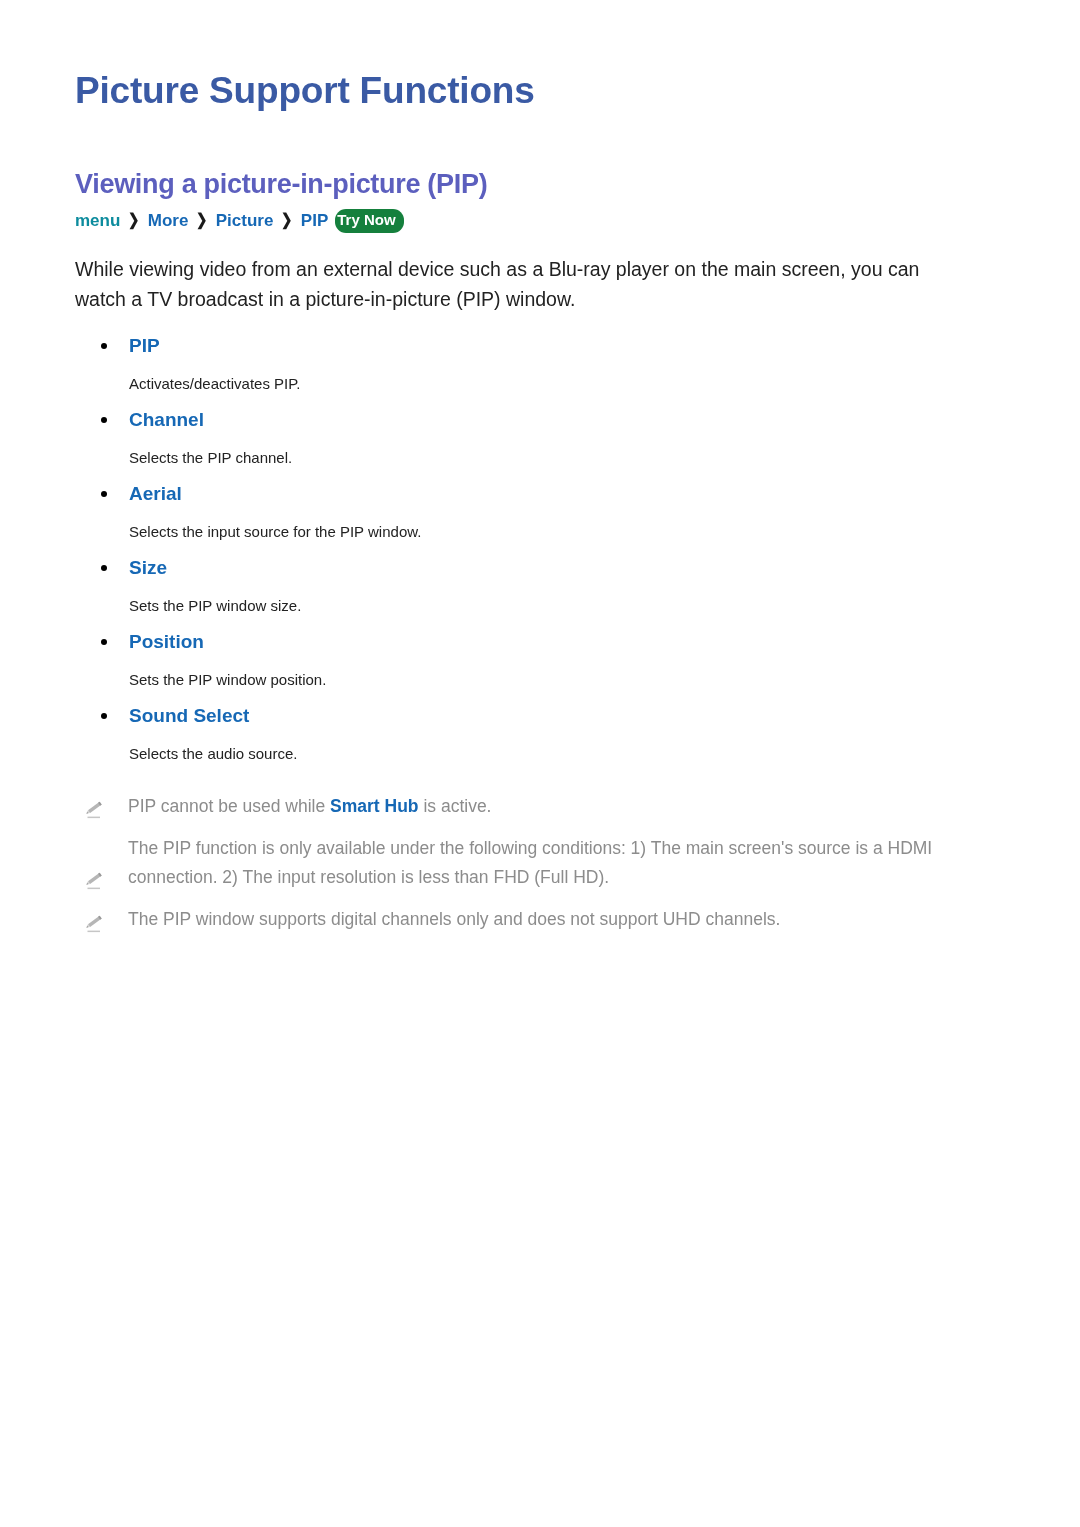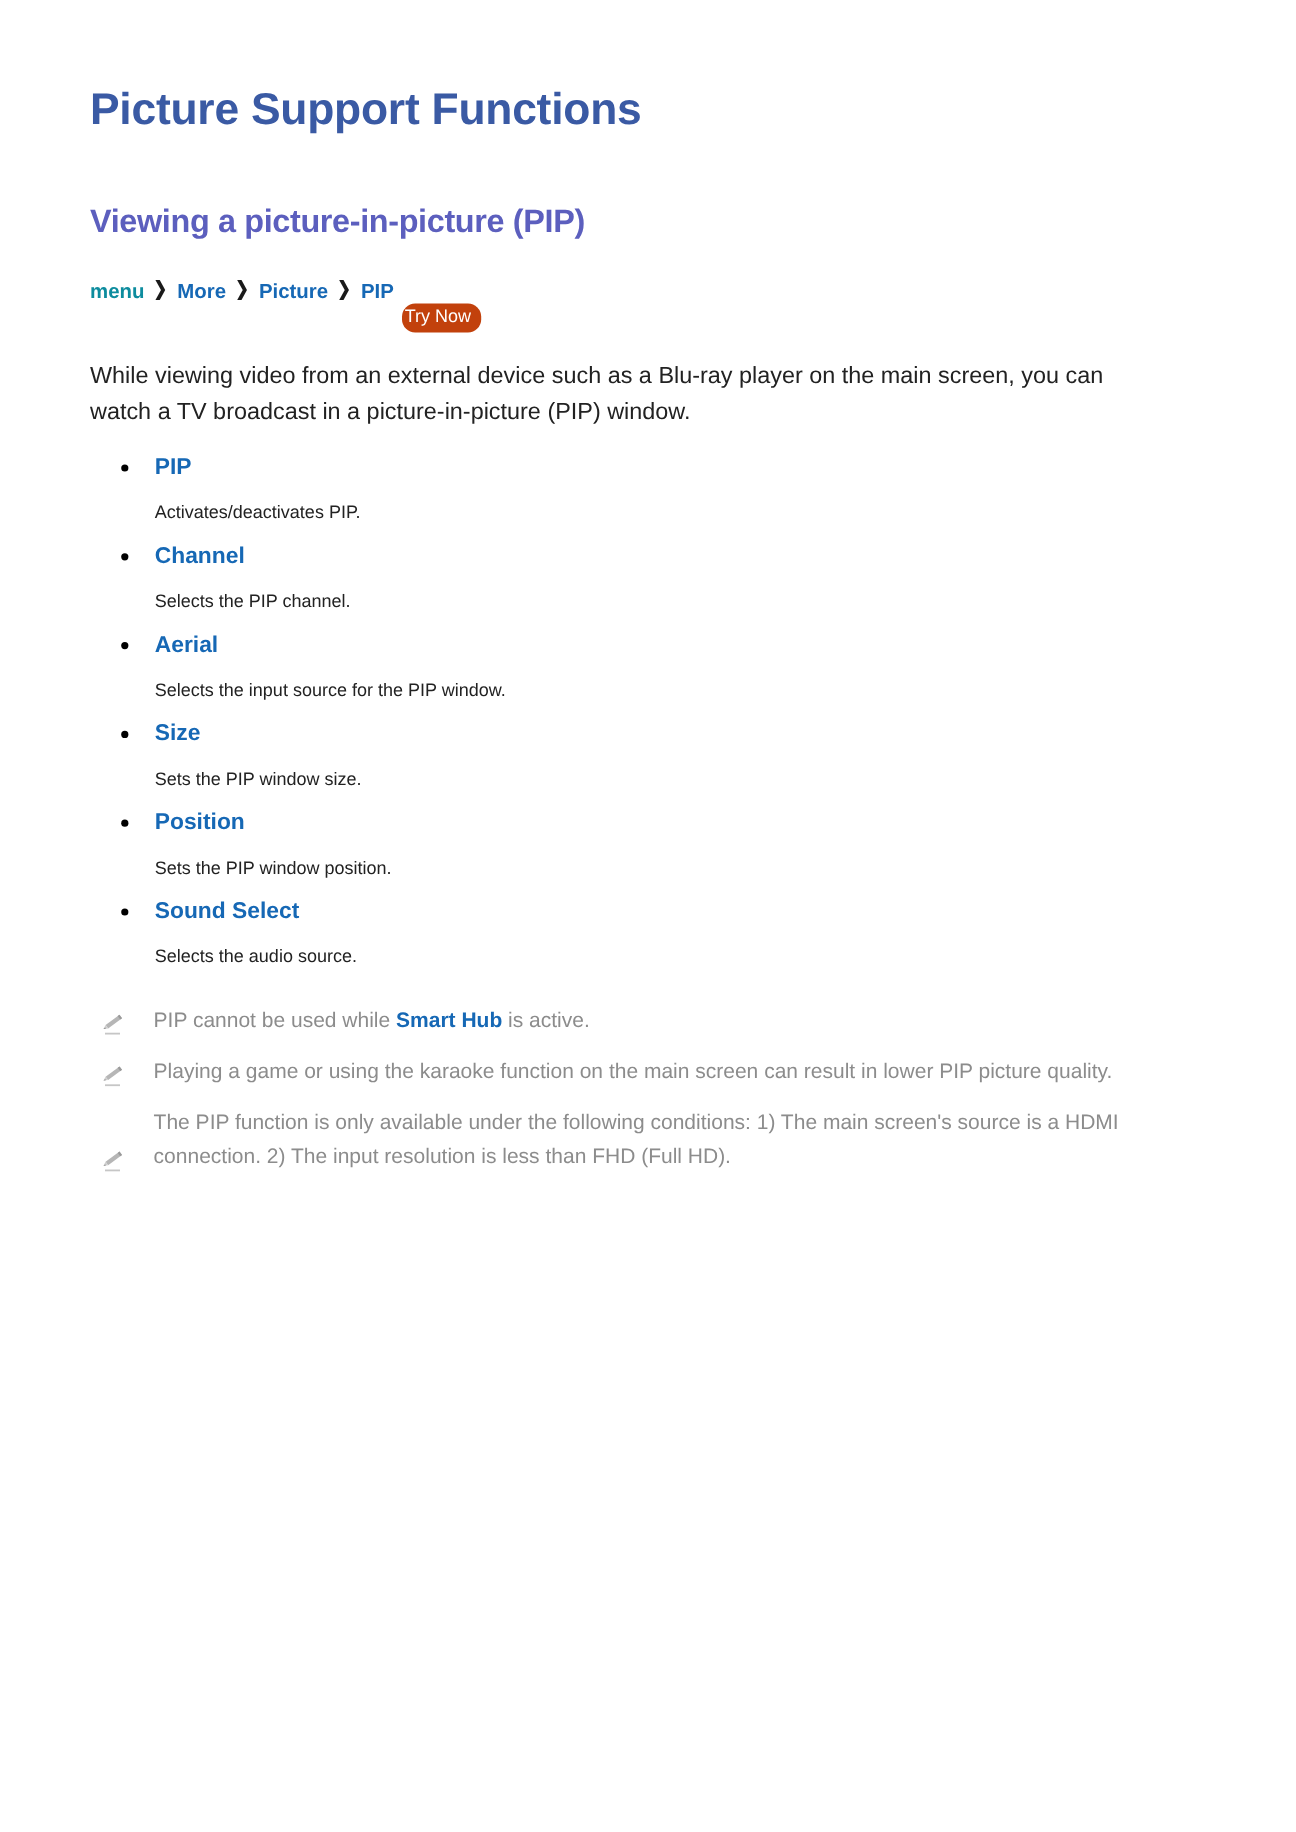--- a/index.html
+++ b/index.html
@@ -71,31 +71,30 @@
   .crumb-sep {
     color: #1a1a1a;
     font-weight: bold;
     font-size: 16px;
     padding: 0 7px;
     transform: scaleX(0.85);
     display: inline-block;
   }
   .try-now {
     display: inline-block;
-    background: #c2410c;
+    background: #15803d;
     color: #ffffff;
     font-size: 15px;
-    font-weight: normal;
+    font-weight: bold;
     border-radius: 11px;
     padding: 2px 8px 3px 5px;
     margin-left: 7px;
     line-height: 1.25;
     overflow: hidden;
     text-indent: -3px;
-    margin-top: 44px;
   }
 
   
   .intro {
     margin: 0;
     padding-top: 21px;
     font-size: 19.5px;
     color: #222222;
     line-height: 1.55;
     max-width: 905px;
@@ -254,46 +253,46 @@
             <path d="M13.1 2.6 L16.0 4.7 L14.9 6.2 L12.0 4.1 Z" fill="#9a9a9a"></path>
             <path d="M4.7 14.3 L7.6 16.4 L4.0 17.9 Z" fill="#cfcfcf"></path>
             <path d="M4.0 17.9 L5.0 16.45 L5.85 17.05 Z" fill="#7e7e7e"></path>
           </g>
           <rect x="3.5" y="18.6" width="12.5" height="1.5" fill="#c6c6c6"></rect>
         </svg>
       </span>
       <span class="note-text"><span>PIP cannot be used while </span><span class="hl">Smart Hub</span><span> is active.</span></span>
     </li>
 
-    <li class="note">
-      <span class="note-icon">
-        <svg viewBox="0 0 22 22" width="22" height="22" aria-hidden="true">
-          <g transform="rotate(18 11 11)">
-            <path d="M13.1 2.6 L16.0 4.7 L7.6 16.4 L4.7 14.3 Z" fill="#b6b6b6"></path>
-            <path d="M13.1 2.6 L16.0 4.7 L14.9 6.2 L12.0 4.1 Z" fill="#9a9a9a"></path>
-            <path d="M4.7 14.3 L7.6 16.4 L4.0 17.9 Z" fill="#cfcfcf"></path>
-            <path d="M4.0 17.9 L5.0 16.45 L5.85 17.05 Z" fill="#7e7e7e"></path>
-          </g>
-          <rect x="3.5" y="18.6" width="12.5" height="1.5" fill="#c6c6c6"></rect>
-        </svg>
-      </span>
-      <span class="note-text"><span>Playing a game or using the karaoke function on the main screen can result in lower PIP picture quality.</span></span>
-    </li>
 
     <li class="note">
       <span class="note-icon">
         <svg viewBox="0 0 22 22" width="22" height="22" aria-hidden="true">
           <g transform="rotate(18 11 11)">
             <path d="M13.1 2.6 L16.0 4.7 L7.6 16.4 L4.7 14.3 Z" fill="#b6b6b6"></path>
             <path d="M13.1 2.6 L16.0 4.7 L14.9 6.2 L12.0 4.1 Z" fill="#9a9a9a"></path>
             <path d="M4.7 14.3 L7.6 16.4 L4.0 17.9 Z" fill="#cfcfcf"></path>
             <path d="M4.0 17.9 L5.0 16.45 L5.85 17.05 Z" fill="#7e7e7e"></path>
           </g>
           <rect x="3.5" y="18.6" width="12.5" height="1.5" fill="#c6c6c6"></rect>
         </svg>
       </span>
       <span class="note-text"><span>The PIP function is only available under the following conditions: 1) The main screen's source is a HDMI connection. 2) The input resolution is less than FHD (Full HD).</span></span>
     </li>
 
+    <li class="note">
+      <span class="note-icon">
+        <svg viewBox="0 0 22 22" width="22" height="22" aria-hidden="true">
+          <g transform="rotate(18 11 11)">
+            <path d="M13.1 2.6 L16.0 4.7 L7.6 16.4 L4.7 14.3 Z" fill="#b6b6b6"></path>
+            <path d="M13.1 2.6 L16.0 4.7 L14.9 6.2 L12.0 4.1 Z" fill="#9a9a9a"></path>
+            <path d="M4.7 14.3 L7.6 16.4 L4.0 17.9 Z" fill="#cfcfcf"></path>
+            <path d="M4.0 17.9 L5.0 16.45 L5.85 17.05 Z" fill="#7e7e7e"></path>
+          </g>
+          <rect x="3.5" y="18.6" width="12.5" height="1.5" fill="#c6c6c6"></rect>
+        </svg>
+      </span>
+      <span class="note-text"><span>The PIP window supports digital channels only and does not support UHD channels.</span></span>
+    </li>
 
   </ul>
 
 </div>
 
 </body></html>

